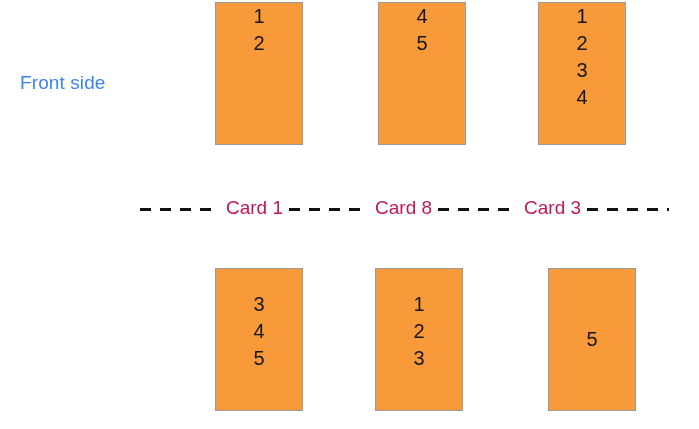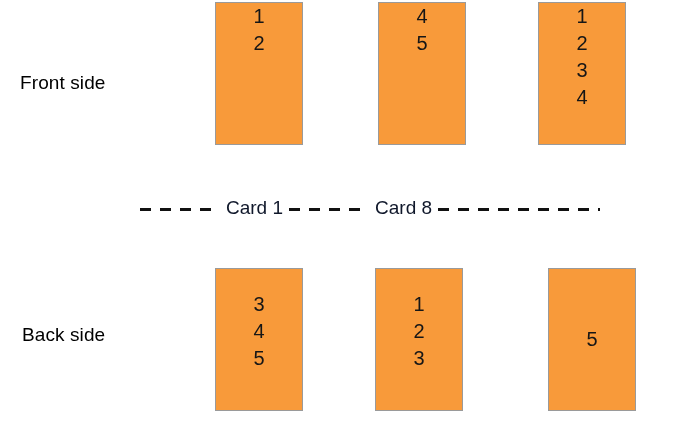--- a/index.html
+++ b/index.html
@@ -12,21 +12,21 @@
     width: 699px;
     height: 429px;
     background: #ffffff;
     overflow: hidden;
     font-family: "Liberation Sans", sans-serif;
   }
 
   
   .side-label {
     position: absolute;
-    color: #000000;
+    color: #3b82f6;
     font-size: 19px;
     font-family: "Liberation Sans", sans-serif;
     white-space: nowrap;
     letter-spacing: 0.1px;
   }
   #front-side-label { left: 20px; top: 72px; }
   #back-side-label  { left: 22px; top: 324px; }
 
   
   .card {
@@ -85,38 +85,37 @@
   }
   .dash-run {
     height: 3px;
     background-image: linear-gradient(to right, #111 0 11px, rgba(0,0,0,0) 11px 20px);
     background-repeat: repeat-x;
     background-size: 20px 3px;
     flex: none;
   }
   .dash-spacer { flex: none; }
   .divider-label {
-    color: #0f172a;
+    color: #be185d;
     font-size: 19px;
     font-family: "Liberation Sans", sans-serif;
     white-space: nowrap;
     flex: none;
     padding: 0 6px;
     position: relative;
     top: -1px;
   }
 </style>
 </head>
 <body>
 
 <div id="canvas">
 
   <div id="front-side-label" class="side-label">Front side</div>
 
-  <div id="back-side-label" class="side-label">Back side</div>
 
   <div class="row-front">
 
     <div class="card col-1 row-front-card">
       <div class="card-numbers pad-2">
         <span class="card-number">1</span>
         <span class="card-number">2</span>
       </div>
     </div>
 
@@ -138,20 +137,21 @@
 
   </div>
 
   <div id="divider">
     <div class="dash-spacer" style="width:140px;"></div>
     <div class="dash-run" style="width:80px;"></div>
     <div class="divider-label">Card 1</div>
     <div class="dash-run" style="width:80px;"></div>
     <div class="divider-label">Card 8</div>
     <div class="dash-run" style="width:80px;"></div>
+    <div class="divider-label">Card 3</div>
     <div class="dash-run" style="width:82px;"></div>
   </div>
 
   <div class="row-back">
 
     <div class="card col-1 row-back-card">
       <div class="card-numbers pad-3">
         <span class="card-number">3</span>
         <span class="card-number">4</span>
         <span class="card-number">5</span>

